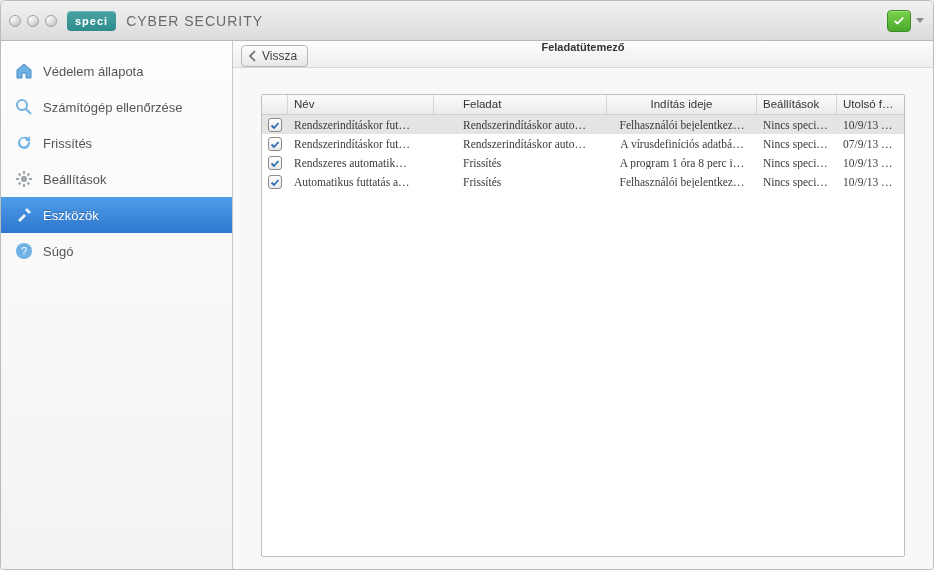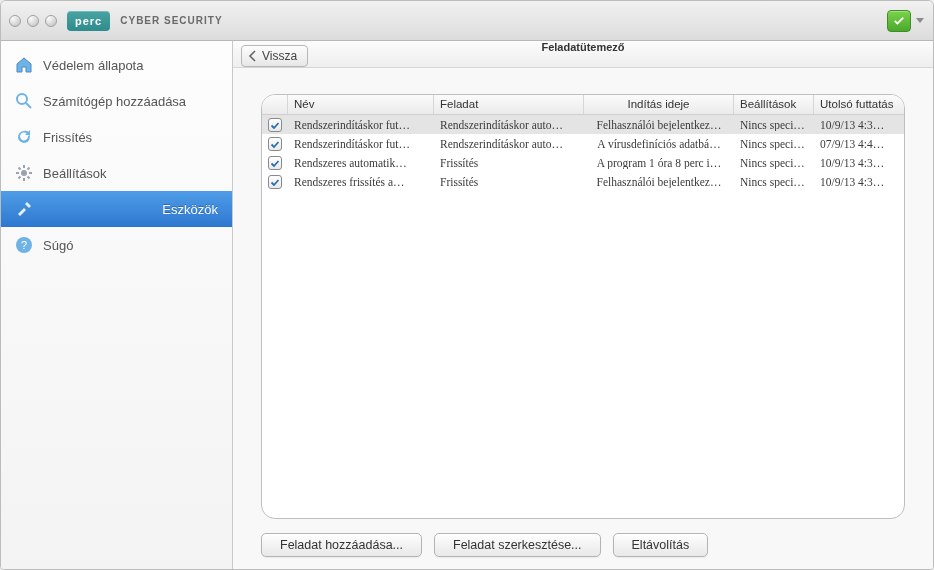--- a/index.html
+++ b/index.html
@@ -4,47 +4,47 @@
 <style>
   * { box-sizing: border-box; }
   html, body { margin:0; padding:0; height:100%; font-family: "Lucida Grande","Segoe UI", Arial, sans-serif; font-size:13px; color:#333; }
   body { background:#ececec; }
   .window { width:934px; height:570px; background:#fafafa; display:flex; flex-direction:column; border:1px solid #bcbcbc; border-radius:6px 6px 4px 4px; overflow:hidden; }
   
   .titlebar { height:40px; display:flex; align-items:center; background:linear-gradient(#f1f1f1,#dcdcdc); border-bottom:1px solid #b8b8b8; padding:0 8px; }
   .traffic { display:flex; gap:6px; align-items:center; margin-right:10px; }
   .traffic .dot { width:12px; height:12px; border-radius:50%; background:radial-gradient(circle at 30% 30%, #fafafa,#d7d7d7 55%,#bdbdbd); border:1px solid #a0a0a0; box-shadow:inset 0 1px 1px rgba(255,255,255,.7); }
   .brand-badge { display:inline-flex; align-items:center; justify-content:center; height:20px; padding:0 8px; border-radius:4px; background:linear-gradient(#4aa3a3,#2f8c8c); color:#fff; font-weight:bold; font-size:11px; letter-spacing:1px; margin-right:10px; box-shadow:inset 0 1px 0 rgba(255,255,255,.25); }
-  .app-title { font-size:10px; color:#6a6a6a; letter-spacing:1px; font-weight:700; }
+  .app-title { font-size:14px; color:#6a6a6a; letter-spacing:1px; font-weight:400; }
   .status-area { margin-left:auto; display:flex; align-items:center; gap:4px; }
   .status-check { width:24px; height:22px; border-radius:4px; background:linear-gradient(#7bd34b,#4aa82d); display:flex; align-items:center; justify-content:center; border:1px solid #3d8f25; box-shadow:inset 0 1px 0 rgba(255,255,255,.3); }
   .status-check svg { width:14px; height:14px; fill:#fff; }
   .dropdown-caret { width:10px; height:10px; }
   
   .body { flex:1; display:flex; min-height:0; }
-  .sidebar { width:232px; background:linear-gradient(#fdfdfd,#f3f3f3); border-right:1px solid #c8c8c8; padding-top:6px; }
+  .sidebar { width:232px; background:linear-gradient(#fdfdfd,#f3f3f3); border-right:1px solid #c8c8c8; padding-top:12px; }
   .nav-item { display:flex; align-items:center; gap:10px; height:36px; padding:0 14px; color:#555; cursor:default; }
-  .nav-item.active { background:linear-gradient(#4f9de8,#2e77cf); color:#fff; text-shadow:0 -1px 0 rgba(0,0,0,.25);justify-content:space-between; }
+  .nav-item.active { background:linear-gradient(#4f9de8,#2e77cf); color:#fff; text-shadow:0 -1px 0 rgba(0,0,0,.25); }
   .nav-item .icon { width:18px; height:18px; display:flex; align-items:center; justify-content:center; }
   .nav-item .icon svg { width:18px; height:18px; }
   .nav-label { font-size:13px; }
   
   .main { flex:1; display:flex; flex-direction:column; min-width:0; }
   .main-header { position:relative; height:27px; display:flex; justify-content:center; border-bottom:1px solid #d6d6d6; background:linear-gradient(#fcfcfc,#eeeeee); }
   .back-btn { position:absolute; left:8px; top:4px; height:22px; display:flex; align-items:center; background:linear-gradient(#fdfdfd,#e7e7e7); border:1px solid #b7b7b7; border-radius:4px; padding:0 10px 0 4px; font-size:12px; color:#444; box-shadow:0 1px 0 #fff inset; cursor:default; }
   .back-btn svg { width:14px; height:14px; margin-right:2px; }
   .page-title { font-size:11px; font-weight:600; color:#333; }
   .content { flex:1; padding:26px 28px 12px 28px; display:flex; flex-direction:column; min-height:0; background:#f8f8f8; }
-  .table-wrap { flex:1; border:1px solid #bfbfbf; border-radius:14px; background:#fff; overflow:hidden; display:flex; flex-direction:column; min-height:0; }
+  .table-wrap { flex:1; border:1px solid #bfbfbf; border-radius:2px; background:#fff; overflow:hidden; display:flex; flex-direction:column; min-height:0; }
   .thead { display:flex; height:20px; background:linear-gradient(#fbfbfb,#ebebeb); border-bottom:1px solid #cfcfcf; font-size:11.5px; color:#333; }
   .th { padding:3px 6px; border-right:1px solid #d6d6d6; white-space:nowrap; overflow:hidden; text-overflow:ellipsis; }
   .th:last-child { border-right:none; }
   .col-chk { width:26px; flex:0 0 26px; }
   .col-name { width:146px; flex:0 0 146px; }
-  .col-task { width:150px; flex:0 0 150px; }
+  .col-task { width:150px; flex:0 0 150px;margin-left:23px; }
   .col-start { width:150px; flex:0 0 150px;text-align:center; }
   .col-set { width:80px; flex:0 0 80px; }
   .col-last { flex:1 1 auto; }
   .tbody { flex:1; overflow:auto; }
   .row { display:flex; height:19px; align-items:center; font-size:11.5px; color:#3a3a3a;font-family:Liberation Serif, serif; }
   .row.selected { background:#e4e4e4; }
   .td { padding:0 6px; white-space:nowrap; overflow:hidden; text-overflow:ellipsis; }
   .chk { display:inline-flex; width:14px; height:14px; border:1px solid #8a8a8a; border-radius:3px; background:linear-gradient(#fff,#e9e9e9); align-items:center; justify-content:center; }
   .chk svg { width:10px; height:10px; }
   
@@ -55,21 +55,21 @@
 <body>
 
 <div class="window">
 
   <div class="titlebar">
     <div class="traffic">
       <span class="dot"></span>
       <span class="dot"></span>
       <span class="dot"></span>
     </div>
-    <span class="brand-badge">perc</span>
+    <span class="brand-badge">speci</span>
     <span class="app-title">CYBER SECURITY</span>
     <div class="status-area">
       <span class="status-check">
         <svg viewBox="0 0 16 16">
             <path d="M6.2 12.3 2.4 8.5l1.5-1.5 2.3 2.3 5.9-5.9 1.5 1.5z"></path>
           </svg>
       </span>
       <span>
         <svg class="dropdown-caret" viewBox="0 0 10 10">
             <path d="M1 3h8L5 8z" fill="#8a8a8a"></path>
@@ -89,21 +89,21 @@
         </span>
         <span class="nav-label">Védelem állapota</span>
       </div>
       <div class="nav-item">
         <span class="icon">
           <svg viewBox="0 0 18 18">
               <circle cx="7" cy="7" r="5" fill="none" stroke="#6fb3e6" stroke-width="2"></circle>
               <path d="m11 11 5 5" stroke="#6fb3e6" stroke-width="2"></path>
             </svg>
         </span>
-        <span class="nav-label">Számítógép hozzáadása</span>
+        <span class="nav-label">Számítógép ellenőrzése</span>
       </div>
       <div class="nav-item">
         <span class="icon">
           <svg viewBox="0 0 18 18">
               <path d="M9 3a6 6 0 1 0 5.7 4.1L13 8a4 4 0 1 1-1.4-2.6L10 7h5V2l-1.7 1.7A6 6 0 0 0 9 3z" fill="#6fb3e6"></path>
             </svg>
         </span>
         <span class="nav-label">Frissítés</span>
       </div>
       <div class="nav-item">
@@ -191,30 +191,25 @@
                 <div class="td col-start">A program 1 óra 8 perc i…</div>
                 <div class="td col-set">Nincs speci…</div>
                 <div class="td col-last">10/9/13 4:3…</div>
               </div>
               <div class="row">
                 <div class="td col-chk"><span class="chk">
                     <svg viewBox="0 0 10 10">
                       <path d="M1.5 5.5 4 8l4.5-5" fill="none" stroke="#2b6fb3" stroke-width="1.8"></path>
                     </svg>
                   </span></div>
-                <div class="td col-name">Rendszeres frissítés a…</div>
+                <div class="td col-name">Automatikus futtatás a…</div>
                 <div class="td col-task">Frissítés</div>
                 <div class="td col-start">Felhasználói bejelentkez…</div>
                 <div class="td col-set">Nincs speci…</div>
                 <div class="td col-last">10/9/13 4:3…</div>
               </div>
             </div>
         </div>
 
-        <div class="footer">
-          <div class="btn">Feladat hozzáadása...</div>
-          <div class="btn">Feladat szerkesztése...</div>
-          <div class="btn">Eltávolítás</div>
-        </div>
       </div>
     </div>
   </div>
 </div>
 
 </body></html>

